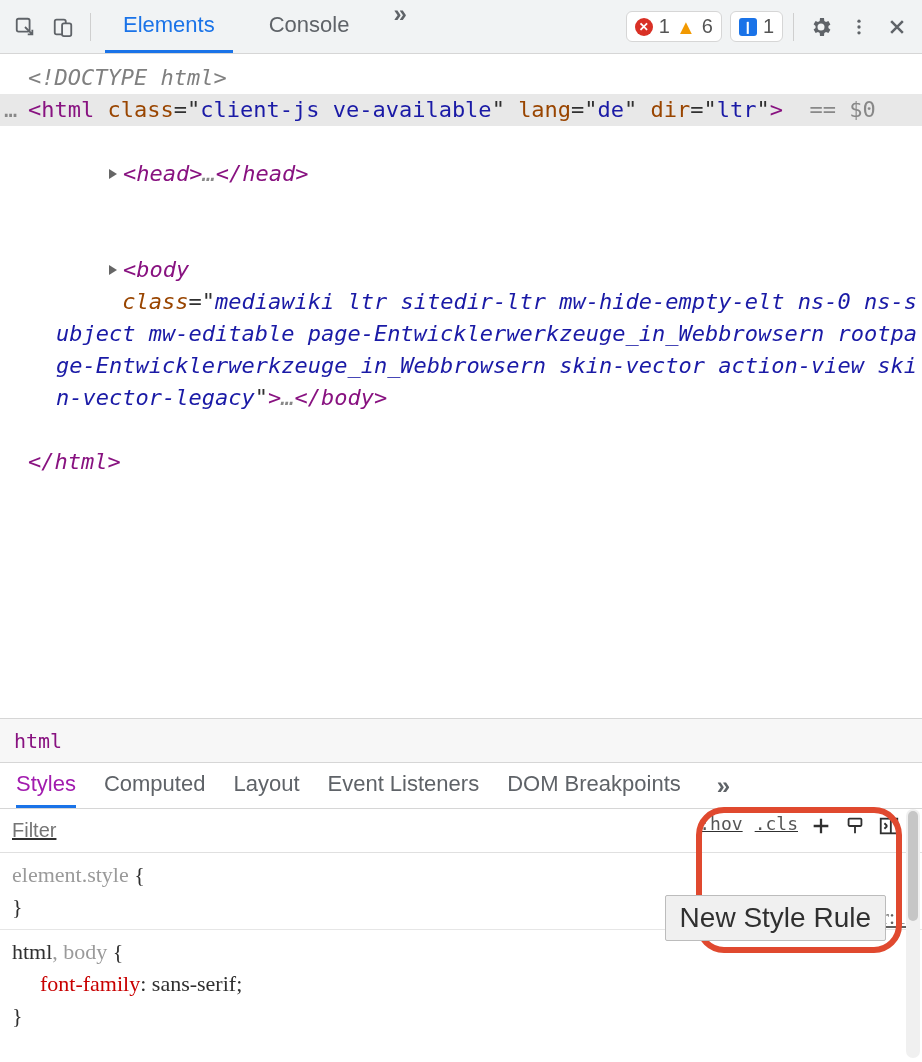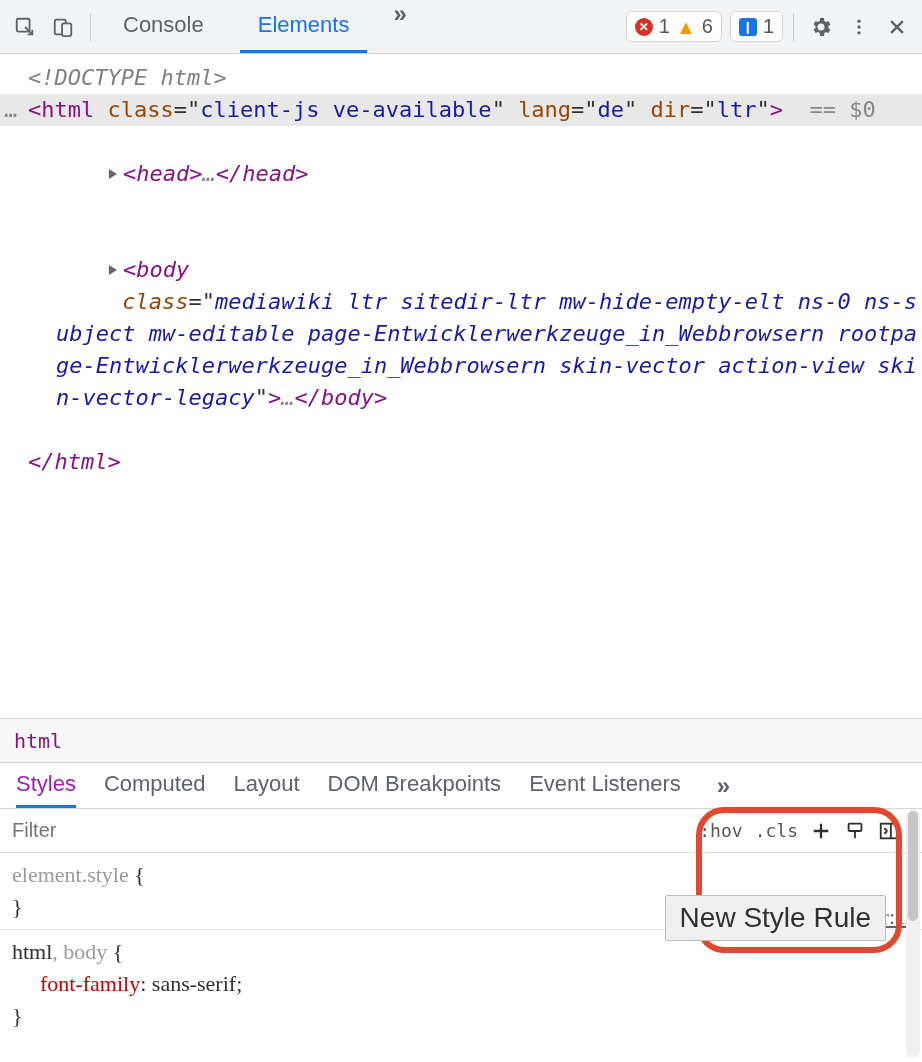--- a/index.html
+++ b/index.html
@@ -102,23 +102,23 @@
   .styles-tabs {
     display:flex; align-items:center; height:46px; gap:28px;
     padding:0 16px; border-bottom:1px solid #d6d6d6;
     font-size:22px; color:#5f6368;
     background:#fff;
   }
   .stab { padding:8px 0; border-bottom:3px solid transparent; }
   .stab.active { color:#a21caf; border-bottom-color:#1a73e8; }
 
   .styles-toolbar {
-    display:flex; align-items:center; height:44px;
+    display:flex; align-items:flex-start; height:44px;
     border-bottom:1px solid #e0e0e0;
-    gap:0; padding-right:16px;
+    gap:0; padding-right:16px;text-decoration:underline;
   }
   .filter-input {
     flex:1; border:none; outline:none; padding:0 12px; height:100%;
     font-size:20px; color:#555; background:transparent;
   }
   .hov, .cls {
     font-family: Menlo, Consolas, monospace; font-size:18px; color:#555;
     padding:4px 6px;
   }
   .tool-btn {
@@ -185,22 +185,22 @@
     </svg>
   </div>
   <div class="tb-icon">
     <svg width="22" height="22" viewBox="0 0 24 24" fill="none" stroke="#5f6368" stroke-width="2">
       <rect x="3" y="4" width="12" height="16" rx="2"></rect>
         <rect x="11" y="8" width="10" height="14" rx="2" fill="#f1f3f4"></rect>
     </svg>
   </div>
   <div class="tb-sep"></div>
   <div class="tabs">
+    <div class="tab active">Elements</div>
     <div class="tab">Console</div>
-    <div class="tab active">Elements</div>
     <div class="tb-chevron">»</div>
   </div>
   <div class="tb-spacer"></div>
   <div class="badge-group">
     <div class="badge">
       <span class="dot-error">✕</span>
       <span>1</span>
       <span class="dot-warn">▲</span>
       <span>6</span>
     </div>
@@ -255,22 +255,22 @@
 <div class="crumbs">
   <span class="crumb-tag">html</span>
 </div>
 
 <div class="styles-pane">
 
   <div class="styles-tabs">
     <div class="stab active">Styles</div>
     <div class="stab">Computed</div>
     <div class="stab">Layout</div>
+    <div class="stab">Event Listeners</div>
     <div class="stab">DOM Breakpoints</div>
-    <div class="stab">Event Listeners</div>
     <div class="tb-chevron">»</div>
   </div>
 
   <div class="styles-toolbar">
     <input class="filter-input" placeholder="Filter" style="">
     <span class="hov">:hov</span>
     <span class="cls">.cls</span>
     <div class="tool-btn">
       <svg width="22" height="22" viewBox="0 0 24 24" stroke="#303030" stroke-width="2.5">
           <path d="M12 4v16M4 12h16"></path>

